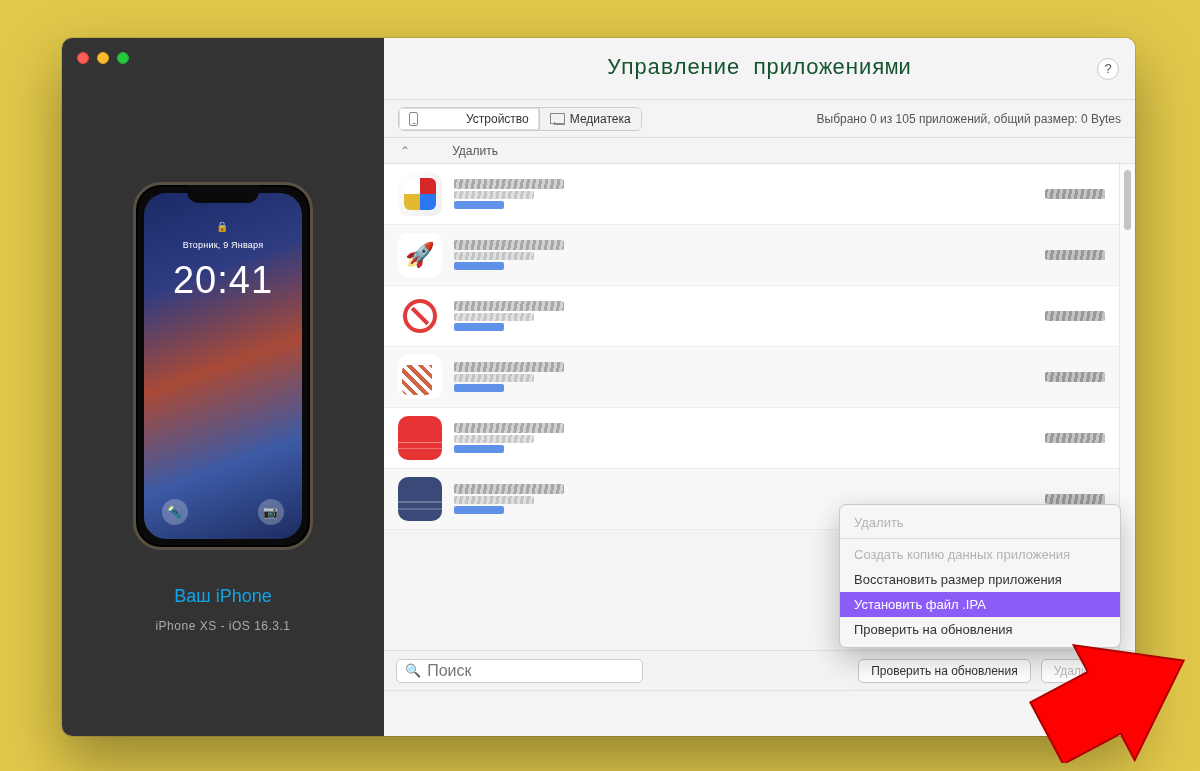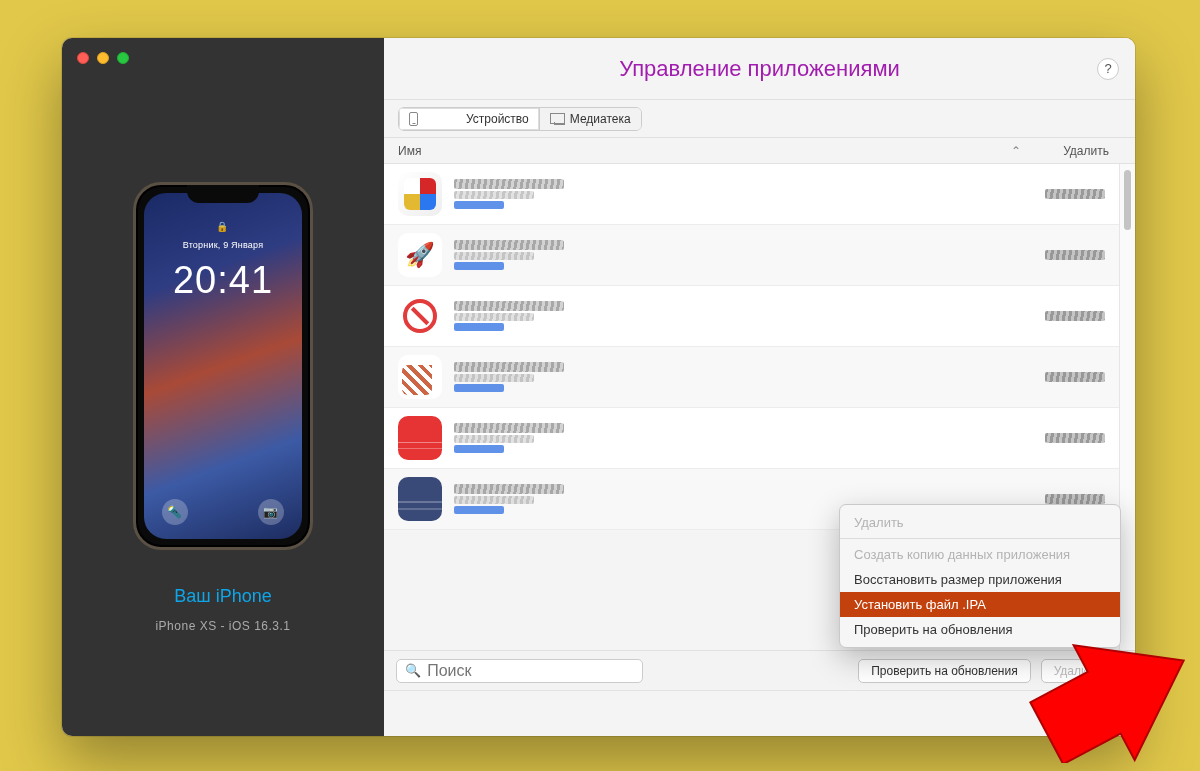--- a/index.html
+++ b/index.html
@@ -54,21 +54,21 @@
   .phone-title { margin-top:36px; font-size:18px; font-weight:300; color:#0ea5e9;}
   .phone-sub { margin-top:12px; font-size:12px; color:#aaa; letter-spacing:.5px;}
   .main {
     flex:1; display:flex; flex-direction:column; background:#f4f4f4;
     position:relative;
   }
   .header {
     height: 62px; display:flex; align-items:center; justify-content:center; position:relative;
     border-bottom: 1px solid #e0e0e0; background:#f4f4f4;
   }
-  .title { font-size:22px; font-weight:400; color:#a21caf;}
+  .title { font-size:22px; font-weight:400; color:#14532d;font-family:Liberation Mono, monospace;}
   .help-btn { position:absolute; right:16px; top:50%; transform:translateY(-50%);
     width:22px; height:22px; border-radius:50%; background:#fff; border:1px solid #ccc;
     display:flex; align-items:center; justify-content:center; font-size:13px; color:#555; cursor:pointer;}
   .toolbar {
     height:38px; display:flex; align-items:center; padding:0 14px; gap:10px;
     border-bottom:1px solid #e0e0e0;
   }
   .seg { display:inline-flex; border:1px solid #ccc; border-radius:6px; overflow:hidden; background:#fff;}
   .seg-btn { padding:4px 10px; font-size:12px; display:flex; align-items:center; gap:5px; cursor:pointer; background:#fff;}
   .seg-btn.active { background:#fff; box-shadow: inset 0 0 0 1px #ddd; gap: 48px;}
@@ -105,21 +105,21 @@
   .btn.primary { background:#1a7af3; color:#fff; border-color:#1a7af3; padding:0 16px; height:26px;}
   .context-menu {
     position:absolute; right:14px; bottom:88px;
     width:282px; background:#f6f6f6; border:1px solid #c9c9c9; border-radius:7px;
     box-shadow: 0 10px 30px rgba(0,0,0,0.25);
     padding:5px 0; z-index:20;
   }
   .cm-item { padding:5px 14px; font-size:13px; cursor:default;}
   .cm-item.disabled { color:#b3b3b3;}
   .cm-sep { height:1px; background:#dcdcdc; margin:3px 0;}
-  .cm-item.selected { background:#c2410c; color:#fff;}
+  .cm-item.selected { background:#8b5cf6; color:#fff;}
   .arrow {
     position:absolute; right:2px; bottom:8px; z-index:50;
   }
   
   .ico1{background:linear-gradient(135deg,#fff,#eee);} 
   .ico1::after{content:"";position:absolute;inset:6px;background:conic-gradient(#d62728 0 25%,#2a77ef 0 50%,#e4b932 0 75%,#fff 0);border-radius:6px;}
   .ico2{background:#fff;} .ico2::after{content:"🚀";position:absolute;inset:0;display:flex;align-items:center;justify-content:center;font-size:24px;}
   .ico3{background:#fff;} .ico3::after{content:"";position:absolute;left:50%;top:50%;width:26px;height:26px;border:4px solid #e23b3b;border-radius:50%;transform:translate(-50%,-50%);} .ico3::before{content:"";position:absolute;left:50%;top:50%;width:22px;height:4px;background:#e23b3b;transform:translate(-50%,-50%) rotate(45deg);}
   .ico4{background:#fff;} .ico4::after{content:"";position:absolute;left:4px;bottom:4px;width:30px;height:30px;background:repeating-linear-gradient(45deg,#c64 0 4px,#fff 4px 8px);border-radius:6px 0 6px 6px;}
   .ico5{background:#e63434;} .ico5::after{content:"";position:absolute;inset:0;background:linear-gradient(transparent 60%,rgba(255,255,255,.4) 60% 62%,transparent 62% 72%,rgba(255,255,255,.3) 72% 74%,transparent 74%);}
@@ -166,24 +166,24 @@
       <div class="seg">
         <div class="seg-btn active">
           <span class="dev-ico"></span>
           <span>Устройство</span>
         </div>
         <div class="seg-btn">
           <span class="lib-ico"></span>
           <span>Медиатека</span>
         </div>
       </div>
+      <div class="status-text">Выбрано 0 из 105 приложений, общий размер: 0 Bytes</div>
     </div>
 
     <div class="list-head">
-      <div class="lh-name">Имя</div>
       <div class="lh-sort">⌃</div>
       <div class="lh-size">Удалить</div>
     </div>
 
     <div class="list-wrap">
       <div class="list">
         <div class="row">
           <div class="app-ico ico1"></div>
           <div class="app-info">
             <div class="blurline bl1"></div>

